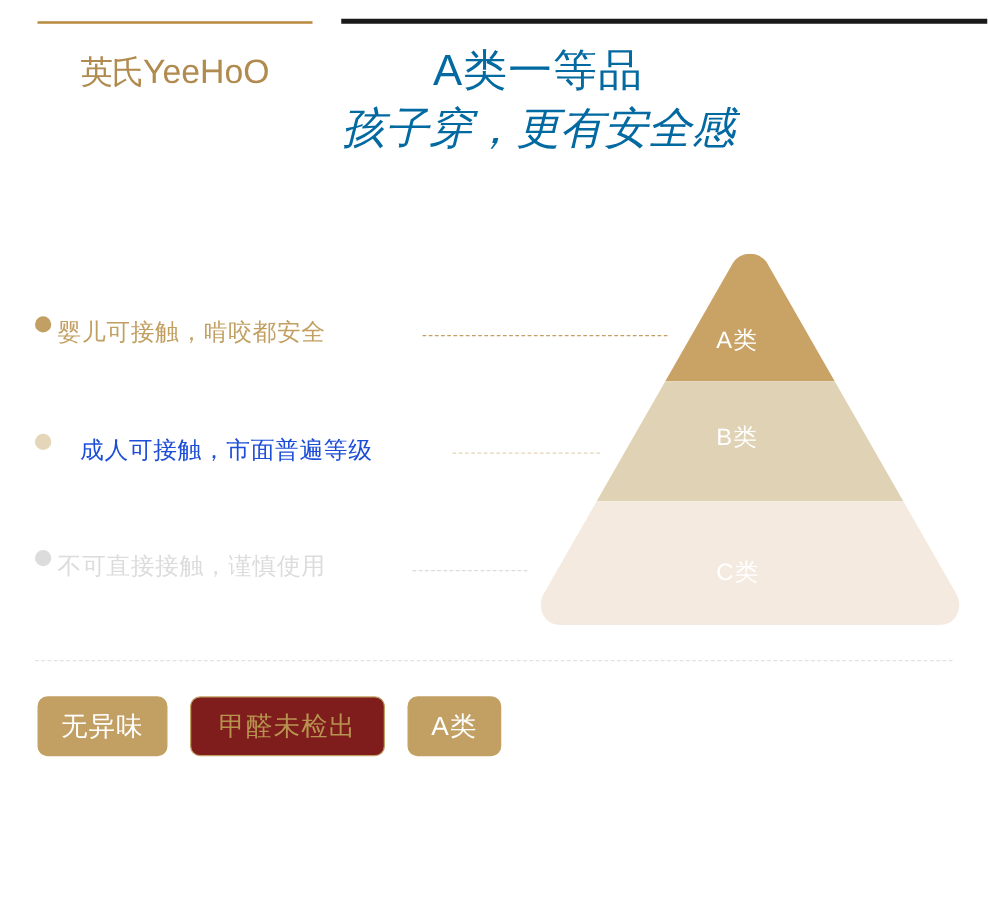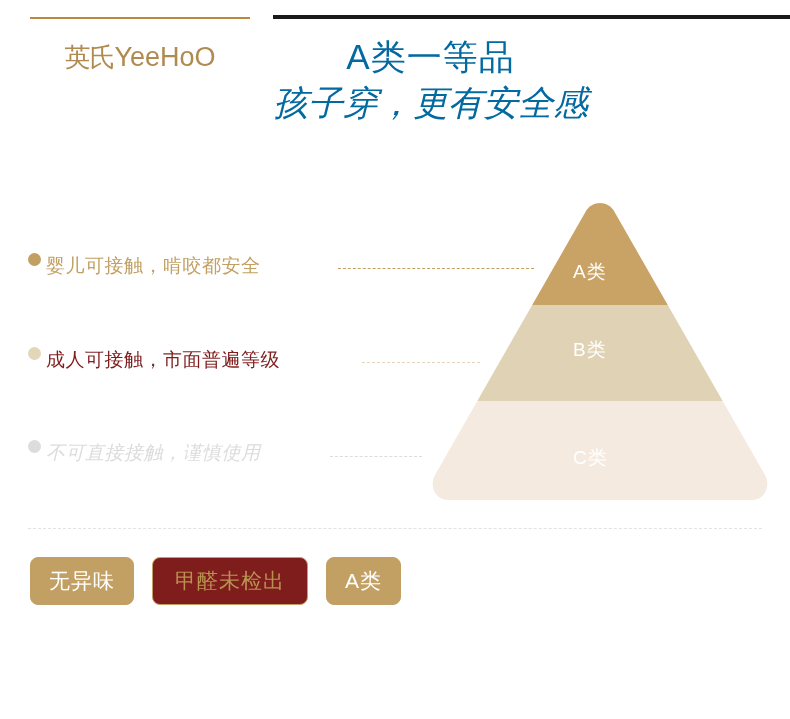--- a/index.html
+++ b/index.html
@@ -78,37 +78,37 @@
 
   .bullet-row {
     position: absolute;
     left: 28px;
     height: 34px;
     display: flex;
     white-space: nowrap;
   }
   .bullet-row.r1 { top: 253px; }
   .bullet-row.r2 { top: 347px; }
-  .bullet-row.r3 { top: 440px; font-style: italic; }
+  .bullet-row.r3 { top: 440px; }
 
   .dot {
     width: 13px;
     height: 13px;
     border-radius: 50%;
     flex: 0 0 auto;
     margin-right: 5px;
   }
   .bullet-text {
     font-size: 19px;
     letter-spacing: 0.5px;
   }
   .r1 .dot { background: #C2A063; }
   .r1 .bullet-text { color: #C2A063; }
   .r2 .dot { background: #E4D6B8; }
-  .r2 .bullet-text { color: #7f1d1d; }
+  .r2 .bullet-text { color: #1d4ed8; margin-left: 18px; }
   .r3 .dot { background: #DCDCDC; }
   .r3 .bullet-text { color: #DCDCDC; }
 
   .dashline {
     position: absolute;
     height: 0;
     border-top: 1.5px dashed #C2A063;
   }
   .dashline.d1 { left: 338px; top: 268px; width: 196px; border-color: #C2A063; }
   .dashline.d2 { left: 362px; top: 362px; width: 118px; border-color: #E4D6B8; }

